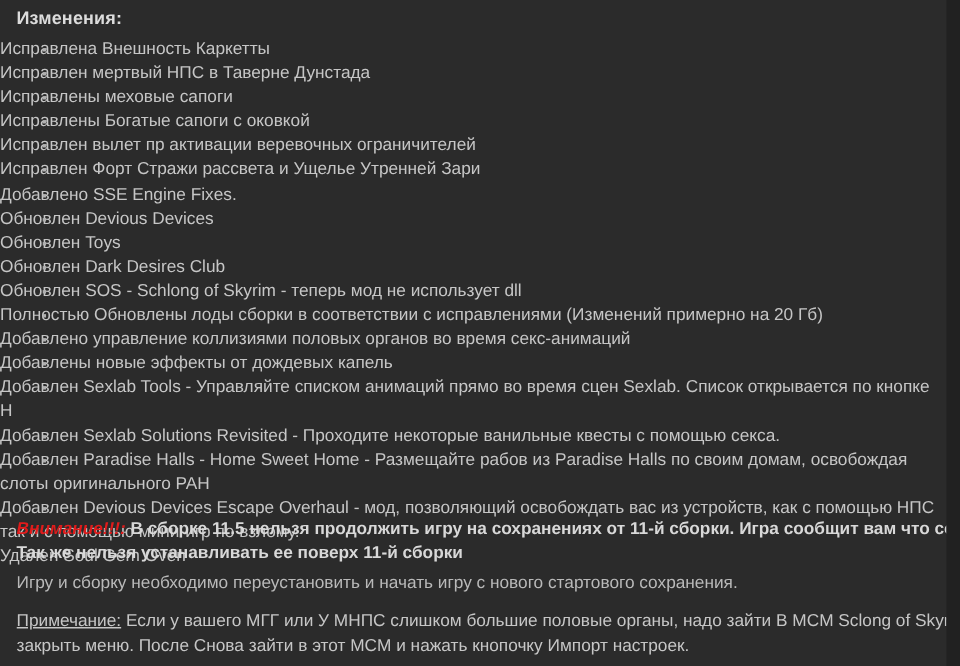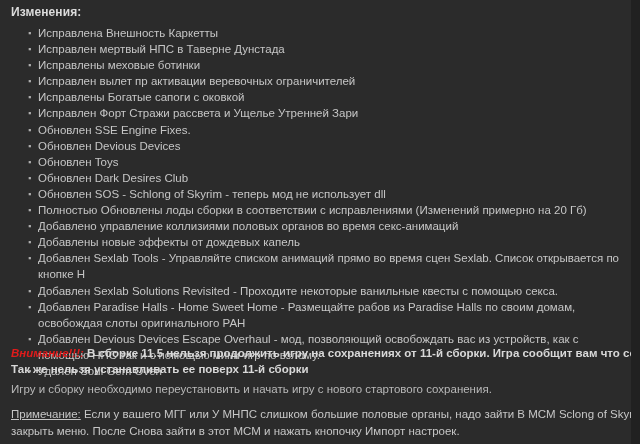--- a/index.html
+++ b/index.html
@@ -51,21 +51,20 @@
     position: absolute;
     left: 0;
     top: 25px;
     width: 631px;
     margin: 0;
     padding: 0;
     list-style: none;
   }
   .changes-list li {
     position: relative;
-    padding-left: 38px;
     font-size: 11.5px;
     line-height: 16.1px;
     color: #c6c6c6;
     white-space: normal;
   }
   .changes-list li::before {
     content: "\25AA";
     position: absolute;
     left: 28px;
     top: 0;
@@ -126,25 +125,25 @@
 </head>
 <body>
 
 <div class="page">
 
   <div class="section-title">Изменения:</div>
 
   <ul class="changes-list">
       <li><span>Исправлена Внешность Каркетты</span></li>
       <li><span>Исправлен мертвый НПС в Таверне Дунстада</span></li>
-      <li><span>Исправлены меховые ботинки</span></li>
+      <li><span>Исправлены меховые сапоги</span></li>
+      <li><span>Исправлены Богатые сапоги с оковкой</span></li>
       <li><span>Исправлен вылет пр активации веревочных ограничителей</span></li>
-      <li><span>Исправлены Богатые сапоги с оковкой</span></li>
       <li><span>Исправлен Форт Стражи рассвета и Ущелье Утренней Зари</span></li>
-      <li><span>Обновлен SSE Engine Fixes.</span></li>
+      <li><span>Добавлено SSE Engine Fixes.</span></li>
       <li><span>Обновлен Devious Devices</span></li>
       <li><span>Обновлен Toys</span></li>
       <li><span>Обновлен Dark Desires Club</span></li>
       <li><span>Обновлен SOS - Schlong of Skyrim - теперь мод не использует dll</span></li>
       <li><span>Полностью Обновлены лоды сборки в соответствии с исправлениями (Изменений примерно на 20 Гб)</span></li>
       <li><span>Добавлено управление коллизиями половых органов во время секс-анимаций</span></li>
       <li><span>Добавлены новые эффекты от дождевых капель</span></li>
       <li><span>Добавлен Sexlab Tools - Управляйте списком анимаций прямо во время сцен Sexlab. Список открывается по кнопке H</span></li>
       <li><span>Добавлен Sexlab Solutions Revisited - Проходите некоторые ванильные квесты с помощью секса.</span></li>
       <li><span>Добавлен Paradise Halls - Home Sweet Home - Размещайте рабов из Paradise Halls по своим домам, освобождая слоты оригинального PAH</span></li>

